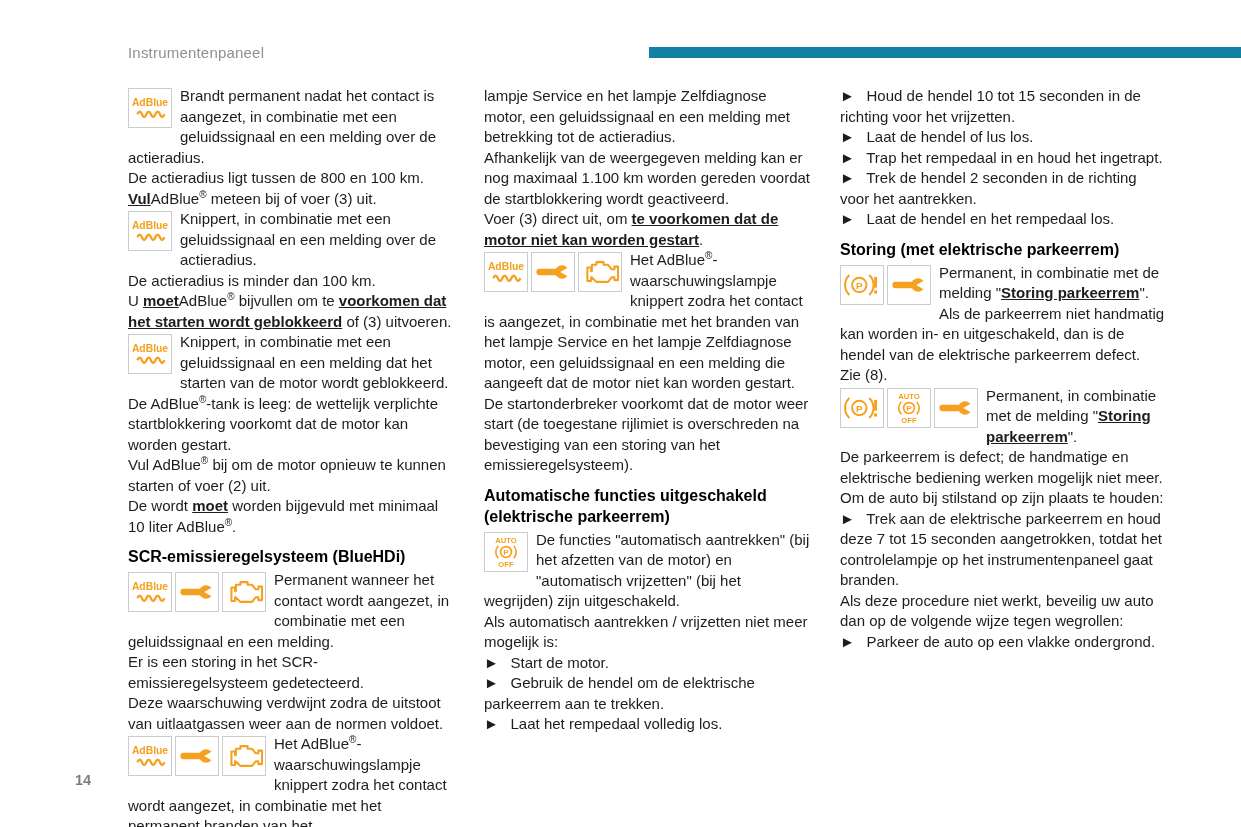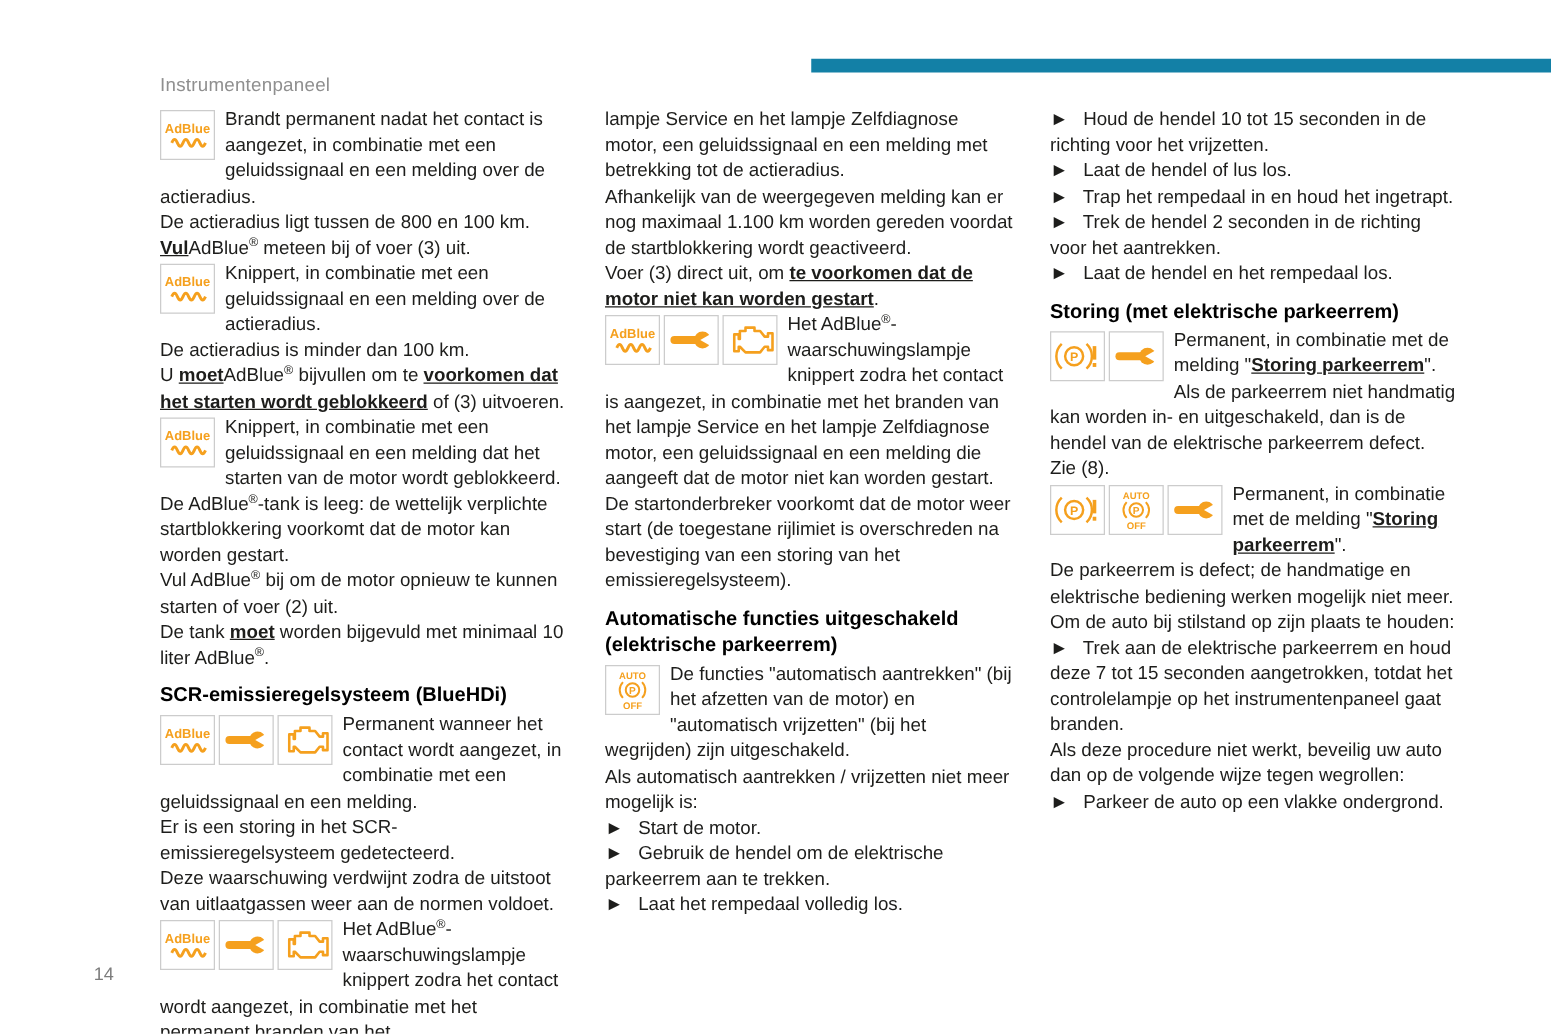--- a/index.html
+++ b/index.html
@@ -1,21 +1,21 @@
 <!DOCTYPE html>
 <html><head>
 <meta charset="utf-8">
 <style>
   html,body{margin:0;padding:0;}
   body{
     width:1241px;height:827px;background:#ffffff;position:relative;
     font-family:"Liberation Sans", sans-serif;color:#1d1d1b;overflow:hidden;
   }
   .page-header-title{
-    position:absolute;left:128px;top:44px;font-size:15px;color:#8f8f8f;letter-spacing:.2px;margin-top:16px;
+    position:absolute;left:128px;top:44px;font-size:15px;color:#8f8f8f;letter-spacing:.2px;
   }
   .accent-bar{
     position:absolute;left:649px;top:47px;right:0;height:11px;background:#1380A6;
   }
   .columns{
     position:absolute;left:128px;top:86px;width:1040px;display:flex;gap:28px;
   }
   .col{width:328px;font-size:15px;line-height:20.5px;}
   .block{clear:both;}
   .heading{
@@ -24,21 +24,21 @@
   }
   .iconrow{float:left;margin:2px 8px 2px 0;display:flex;gap:3px;}
   .icon-box{
     width:44px;height:40px;border:1px solid #cccccc;background:#fff;
     display:flex;align-items:center;justify-content:center;box-sizing:border-box;
   }
   .para{margin:0;}
   .b{font-weight:bold;text-decoration:underline;}
   sup{font-size:10px;line-height:0;}
   .page-number{
-    position:absolute;left:75px;top:772px;font-size:14.5px;font-weight:normal;color:#7c7c7c;
+    position:absolute;left:75px;top:772px;font-size:14.5px;font-weight:bold;color:#7c7c7c;
   }
 </style>
 </head>
 <body>
 
 <div class="page-header-title">Instrumentenpaneel</div>
 <div class="accent-bar" style="background: rgb(19, 128, 166);"></div>
 
 <div class="columns">
   <div class="col">
@@ -73,21 +73,21 @@
           <span class="icon-box" style="border-color: rgb(204, 204, 204);">
             <svg viewBox="0 0 44 40" width="40" height="36">
               <text x="22" y="18" text-anchor="middle" font-family="Liberation Sans, sans-serif" font-size="11.5" font-weight="bold" fill="#F5A01E">AdBlue</text>
               <path d="M8 27 q2.5 -6 5 0 t5 0 t5 0 t5 0 t5 0 t5 0" fill="none" stroke="#F5A01E" stroke-width="2.6"></path>
             </svg>
           </span>
         </span>
         <div class="para"><span>Knippert, in combinatie met een geluidssignaal en een melding dat het starten van de motor wordt geblokkeerd.</span></div>
         <div class="para"><span>De AdBlue</span><sup>®</sup><span>-tank is leeg: de wettelijk verplichte startblokkering voorkomt dat de motor kan worden gestart.</span></div>
         <div class="para"><span>Vul AdBlue</span><sup>®</sup><span> bij om de motor opnieuw te kunnen starten of voer (2) uit.</span></div>
-        <div class="para"><span>De tank </span><span class="b">moet</span><span> worden bijgevuld met minimaal 10 liter AdBlue</span><sup>®</sup><span>.</span></div>
+        <div class="para"><span>De wordt </span><span class="b">moet</span><span> worden bijgevuld met minimaal 10 liter AdBlue</span><sup>®</sup><span>.</span></div>
       </div>
       <div class="heading">SCR-emissieregelsysteem (BlueHDi)</div>
       <div class="block">
         <span class="iconrow">
           <span class="icon-box" style="border-color: rgb(204, 204, 204);">
             <svg viewBox="0 0 44 40" width="40" height="36">
               <text x="22" y="18" text-anchor="middle" font-family="Liberation Sans, sans-serif" font-size="11.5" font-weight="bold" fill="#F5A01E">AdBlue</text>
               <path d="M8 27 q2.5 -6 5 0 t5 0 t5 0 t5 0 t5 0 t5 0" fill="none" stroke="#F5A01E" stroke-width="2.6"></path>
             </svg>
           </span>

